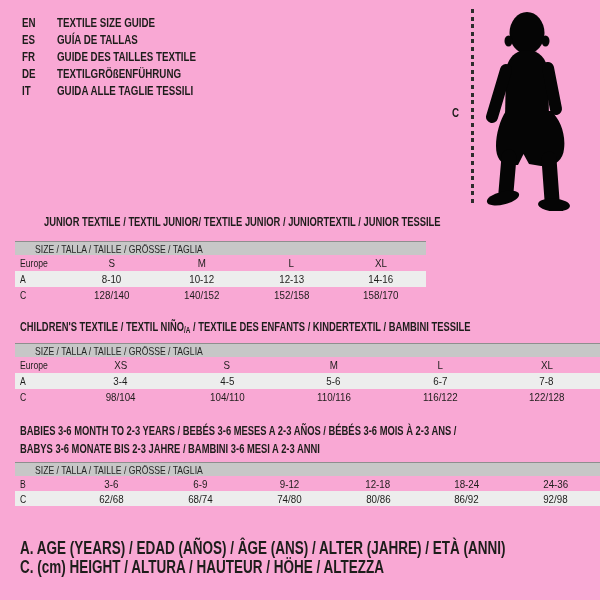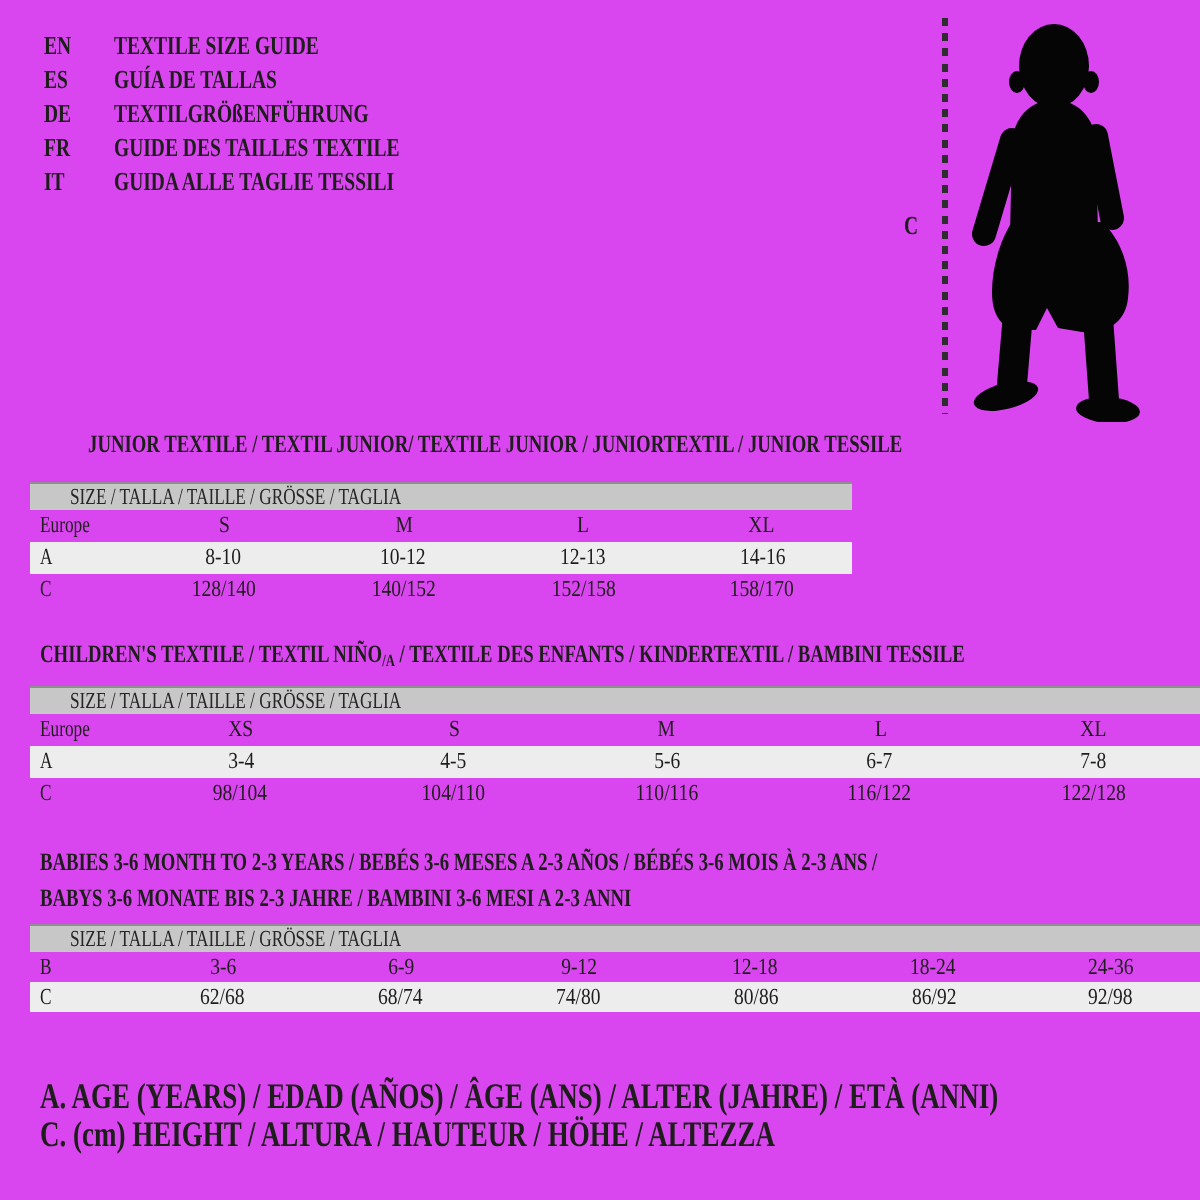--- a/index.html
+++ b/index.html
@@ -1,17 +1,17 @@
 <!DOCTYPE html>
 <html><head>
 <meta charset="utf-8">
 <style>
   html,body{margin:0;padding:0;background:#fff;}
-  .canvas{position:relative;width:600px;height:600px;background:#d946ef;overflow:hidden;
-          font-family:Liberation Serif, serif;color:#1d1d1b;}
+  .canvas{position:relative;width:600px;height:600px;background:#f9a8d4;overflow:hidden;
+          font-family:Liberation Sans, sans-serif;color:#1d1d1b;}
   .abs{position:absolute;}
   
   .condL{display:inline-block;transform:scaleX(0.75);transform-origin:0 50%;white-space:nowrap;}
   .condC{display:inline-block;transform:scaleX(0.85);transform-origin:50% 50%;white-space:nowrap;}
   
   .langs{left:22px;top:14px;}
   .lang-row{display:flex;height:17px;align-items:center;font-weight:bold;font-size:13px;}
   .lang-code{width:35px;flex:none;}
   
   .dashline{left:471px;top:9px;width:2.5px;height:198px;
@@ -44,26 +44,26 @@
   <header class="abs langs">
     <div class="lang-row">
       <span class="lang-code"><span class="condL">EN</span></span>
       <span class="condL">TEXTILE SIZE GUIDE</span>
     </div>
     <div class="lang-row">
       <span class="lang-code"><span class="condL">ES</span></span>
       <span class="condL">GUÍA DE TALLAS</span>
     </div>
     <div class="lang-row">
+      <span class="lang-code"><span class="condL">FR</span></span>
+      <span class="condL">GUIDE DES TAILLES TEXTILE</span>
+    </div>
+    <div class="lang-row">
       <span class="lang-code"><span class="condL">DE</span></span>
       <span class="condL">TEXTILGRÖßENFÜHRUNG</span>
-    </div>
-    <div class="lang-row">
-      <span class="lang-code"><span class="condL">FR</span></span>
-      <span class="condL">GUIDE DES TAILLES TEXTILE</span>
     </div>
     <div class="lang-row">
       <span class="lang-code"><span class="condL">IT</span></span>
       <span class="condL">GUIDA ALLE TAGLIE TESSILI</span>
     </div>
   </header>
 
   <span class="abs fig-c">
     <span class="condL">C</span>
   </span>

